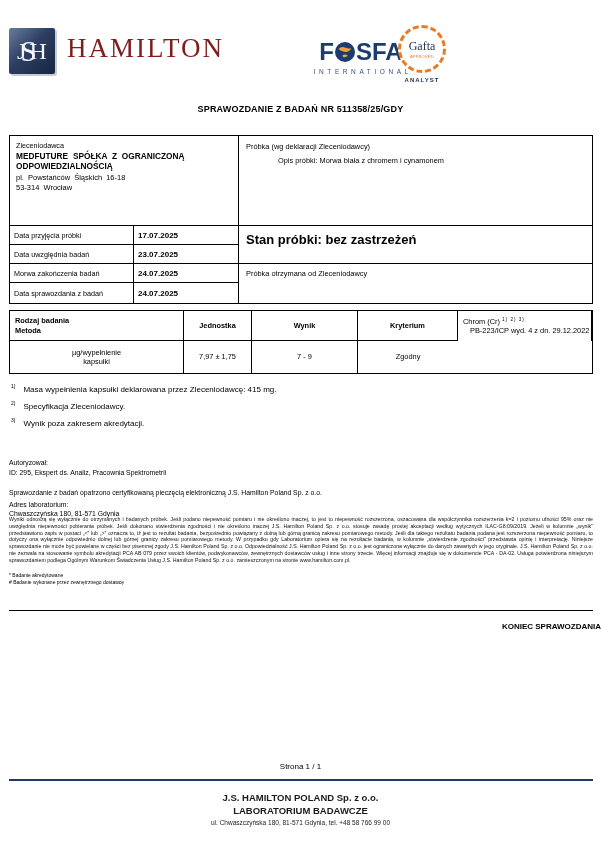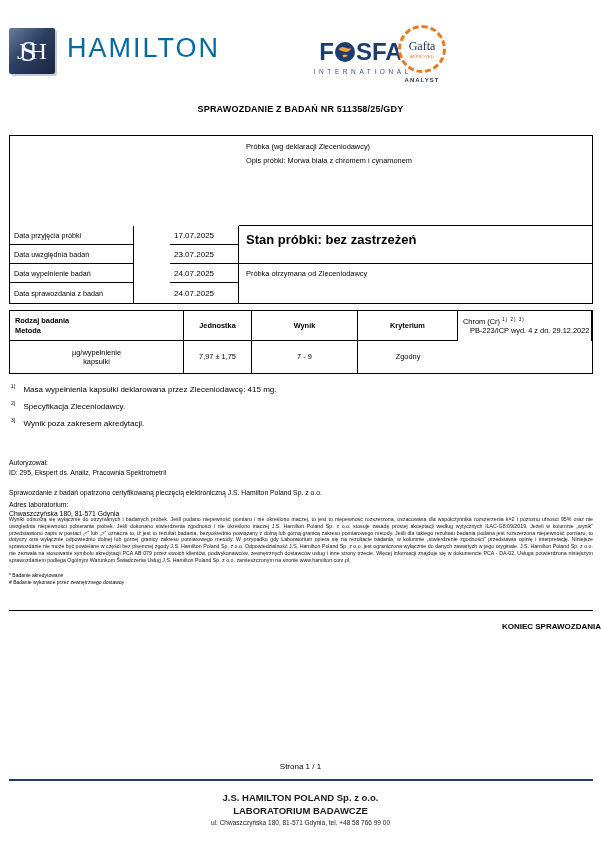--- a/index.html
+++ b/index.html
@@ -13,22 +13,22 @@
     background:linear-gradient(135deg,#6a7c9e 0%,#2c3e63 45%,#18263f 100%);
     border-radius:2px; display:flex; align-items:center; justify-content:center;
     box-shadow:2px 2px 0 #c7cdd8;
   }
   .jsh-square span { font-family:"Liberation Serif", serif; color:#f2f4f8; }
   .jsh-j { font-size:24px; }
   .jsh-s { font-size:29px; margin-left:-6px; }
   .jsh-h { font-size:24px; margin-left:-7px; }
   .hamilton-wordmark {
     position:absolute; left:67px; top:33px;
-    font-family:Liberation Sans, sans-serif; font-size:27px; letter-spacing:2px;
-    color:#0369a1;
+    font-family:Liberation Serif, serif; font-size:27px; letter-spacing:2px;
+    color:#7f1d1d;
   }
   .fosfa { position:absolute; left:306px; top:38px; width:110px; text-align:center; }
   .fosfa-word { display:flex; align-items:center; justify-content:center; font-size:24px; font-weight:bold; color:#1c3c70; letter-spacing:0px; }
   .fosfa-word svg { margin:0 1px; display:block; }
   .fosfa-sub { margin-top:2px; font-size:6.5px; letter-spacing:3.6px; color:#40507a; text-indent:3.6px; }
   .gafta { position:absolute; left:396px; top:25px; width:52px; text-align:center; }
   .gafta-ring {
     width:48px; height:48px; margin:0 auto; border:3px dashed #e87b24; border-radius:50%;
     display:flex; flex-direction:column; align-items:center; justify-content:center; background:#fff;
   }
@@ -45,23 +45,23 @@
     grid-template-rows:90px 19px 19px 19px 20px;
     border:1.5px solid #000; font-size:7.2px;
   }
   .br { border-right:1px solid #000; }
   .bb { border-bottom:1px solid #000; }
   .cell-client { grid-column:1/3; grid-row:1; padding:5px 6px; }
   .client-label { font-size:7.2px; }
   .client-name { margin-top:2px; font-size:8.3px; font-weight:bold; width:180px; word-spacing:2.5px; line-height:1.2; }
   .client-addr { font-size:7.5px; word-spacing:2px; line-height:1.3; margin-top:1px; }
   .cell-sample { grid-column:3; grid-row:1; padding:6px 7px; font-size:7.4px; }
-  .sample-desc { margin-top:5px; }
+  .sample-desc { margin-top:5px;margin-left:32px; }
   .date-label { grid-column:1; display:flex; align-items:center; padding-left:4px; font-size:7.2px; }
-  .date-value { grid-column:2; display:flex; align-items:center; padding-left:4px; font-size:8px; font-weight:normal;margin-left:36px; }
+  .date-value { grid-column:2; display:flex; align-items:center; padding-left:4px; font-size:8px; font-weight:bold; }
   .cell-condition { grid-column:3; grid-row:2/4; padding:6px 7px 0; font-size:13px;font-weight:bold; }
   .cell-received { grid-column:3; grid-row:4/6; padding:5px 7px 0; font-size:7.4px; }
 
   
   .results-table {
     position:absolute; left:9px; top:310px; width:584px;
     display:grid; grid-template-columns:174px 68px 106px 100px 1fr;
     grid-template-rows:30px 32px;
     border:1.5px solid #000; font-size:7.4px;
   }
@@ -130,30 +130,38 @@
     <div class="gafta-ring">
       <div class="gafta-name">Gafta</div>
       <div class="gafta-approved">APPROVED</div>
     </div>
     <div class="gafta-analyst">ANALYST</div>
   </div>
 
   <div class="report-title">SPRAWOZDANIE Z BADAŃ NR 511358/25/GDY</div>
 
   <div class="info-table">
+    <div class="cell-client br bb">
+      <div class="client-label">Zleceniodawca</div>
+      <div class="client-name">MEDFUTURE SPÓŁKA Z OGRANICZONĄ ODPOWIEDZIALNOŚCIĄ</div>
+      <div class="client-addr">
+        <div>pl. Powstańców Śląskich 16-18</div>
+        <div>53-314 Wrocław</div>
+      </div>
+    </div>
     <div class="cell-sample bb">
       <div>Próbka (wg deklaracji Zleceniodawcy)</div>
       <div class="sample-desc">Opis próbki: Morwa biała z chromem i cynamonem</div>
     </div>
 
     <div class="date-label br bb" style="grid-row:2">Data przyjęcia próbki</div>
     <div class="date-value br bb" style="grid-row:2">17.07.2025</div>
     <div class="date-label br bb" style="grid-row:3">Data uwzględnia badań</div>
     <div class="date-value br bb" style="grid-row:3">23.07.2025</div>
-    <div class="date-label br bb" style="grid-row:4">Data wypełnienie badań</div>
+    <div class="date-label br bb" style="grid-row:4">Morwa zakończenia badań</div>
     <div class="date-value br bb" style="grid-row:4">24.07.2025</div>
     <div class="date-label br" style="grid-row:5">Data sprawozdania z badań</div>
     <div class="date-value br" style="grid-row:5">24.07.2025</div>
 
     <div class="cell-condition bb">Stan próbki: bez zastrzeżeń</div>
     <div class="cell-received">Próbka otrzymana od Zleceniodawcy</div>
   </div>
 
   <div class="results-table">
     <div class="rt-cell rt-head left br bb">

